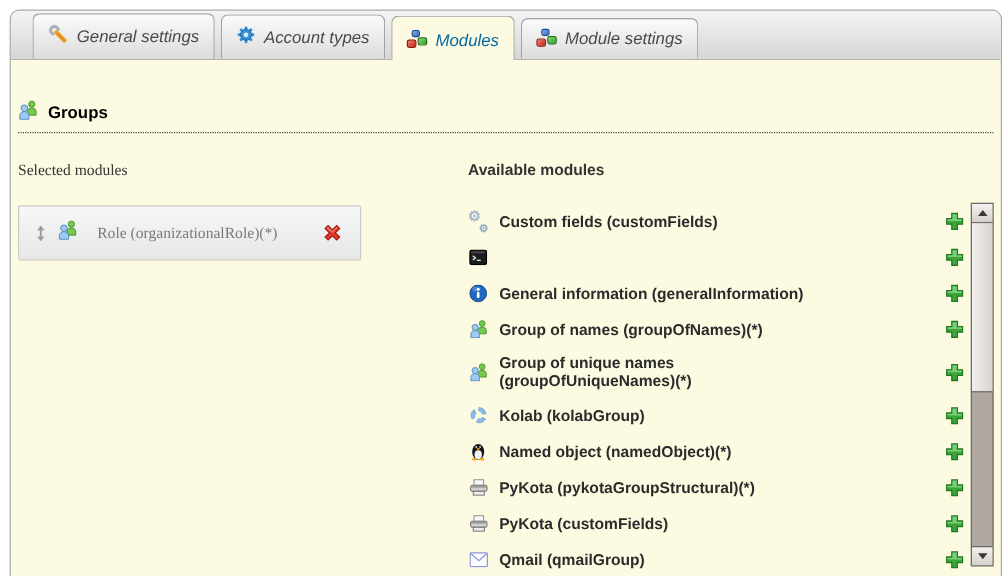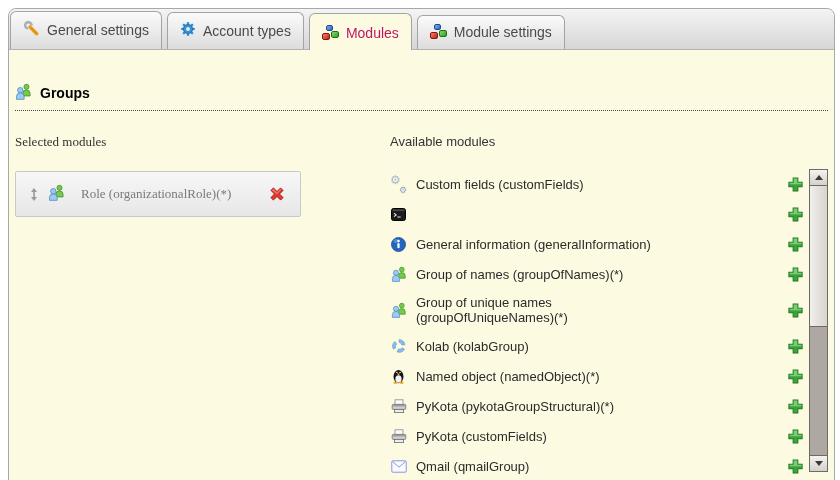--- a/index.html
+++ b/index.html
@@ -6,48 +6,48 @@
   html,body { width:840px; height:480px; background:#fff; overflow:hidden;
               font-family:"Liberation Sans", sans-serif; }
 
   .window { position:absolute; left:8px; top:8px; width:827px; height:500px;
             background:#FDFAE2; border:1px solid #A8A8A8; border-radius:8px;
             overflow:hidden; }
 
   
   .tabstrip { height:41px; background:linear-gradient(#F4F4F4,#D6D6D6);
               border-bottom:1px solid #B3B3B3; border-radius:7px 7px 0 0;
-              display:flex; align-items:flex-end; padding-left:1px; }
+              display:flex; align-items:flex-end; padding-left:18px;font-style:italic; }
   .tab { display:flex; align-items:center; gap:7px; padding:8px 12px 9px;
          margin-right:5px; border:1px solid #A3A3A3; border-bottom:none;
          border-radius:6px 6px 0 0; background:linear-gradient(#FBFBFB,#DCDCDC);
          font-size:14px; color:#4A4A4A; cursor:pointer; white-space:nowrap; }
   .tab.active { background:#FDFAE2; padding-top:11px; margin-bottom:-1px;
-                position:relative; z-index:2; color:#be185d; }
+                position:relative; z-index:2; color:#0369a1; }
 
   
   .blocks { position:relative; width:17px; height:16px; flex:none; }
   .blocks .b { position:absolute; border-radius:2px; }
   .blocks .b.red   { left:0;  top:8px; width:8px; height:7px;
                      background:linear-gradient(135deg,#F28072,#C22314); border:1px solid #8E1408; }
   .blocks .b.green { left:9px; top:6px; width:8px; height:7px;
                      background:linear-gradient(135deg,#8BD96E,#2E9E2E); border:1px solid #1E6E14; }
   .blocks .b.blue  { left:4px; top:0;  width:7px; height:6px;
                      background:linear-gradient(135deg,#7FB2EE,#2C64B8); border:1px solid #1A4A94; }
 
   
   .content { padding:0 6px; }
 
   .section-header { display:flex; align-items:center; gap:8px; margin-top:33px;
                     padding-bottom:7px; border-bottom:1px dotted #444;
                     font-size:14px; font-weight:bold; color:#000; }
 
   .columns { display:flex; margin-top:23px; }
   .col-left { width:375px; flex:none;font-family:Liberation Serif, serif; }
-  .col-right { flex:1; }
+  .col-right { flex:1;font-weight:bold; }
   .col-label { font-size:13px; color:#333; }
 
   
   .selected-box { margin-top:21px; width:286px; height:46px;
                   border:1px solid #C9C9C9; border-radius:2px;
                   background:linear-gradient(#F7F7F7,#E7E7E7);
                   display:flex; align-items:center; gap:10px; padding:0 14px; cursor:move; }
   .selected-box .name { font-size:13px; color:#7A7A7A; flex:1; margin-left:6px; }
   .iconbtn { background:none; border:none; padding:0; cursor:pointer;
              display:flex; align-items:center; flex:none; }

